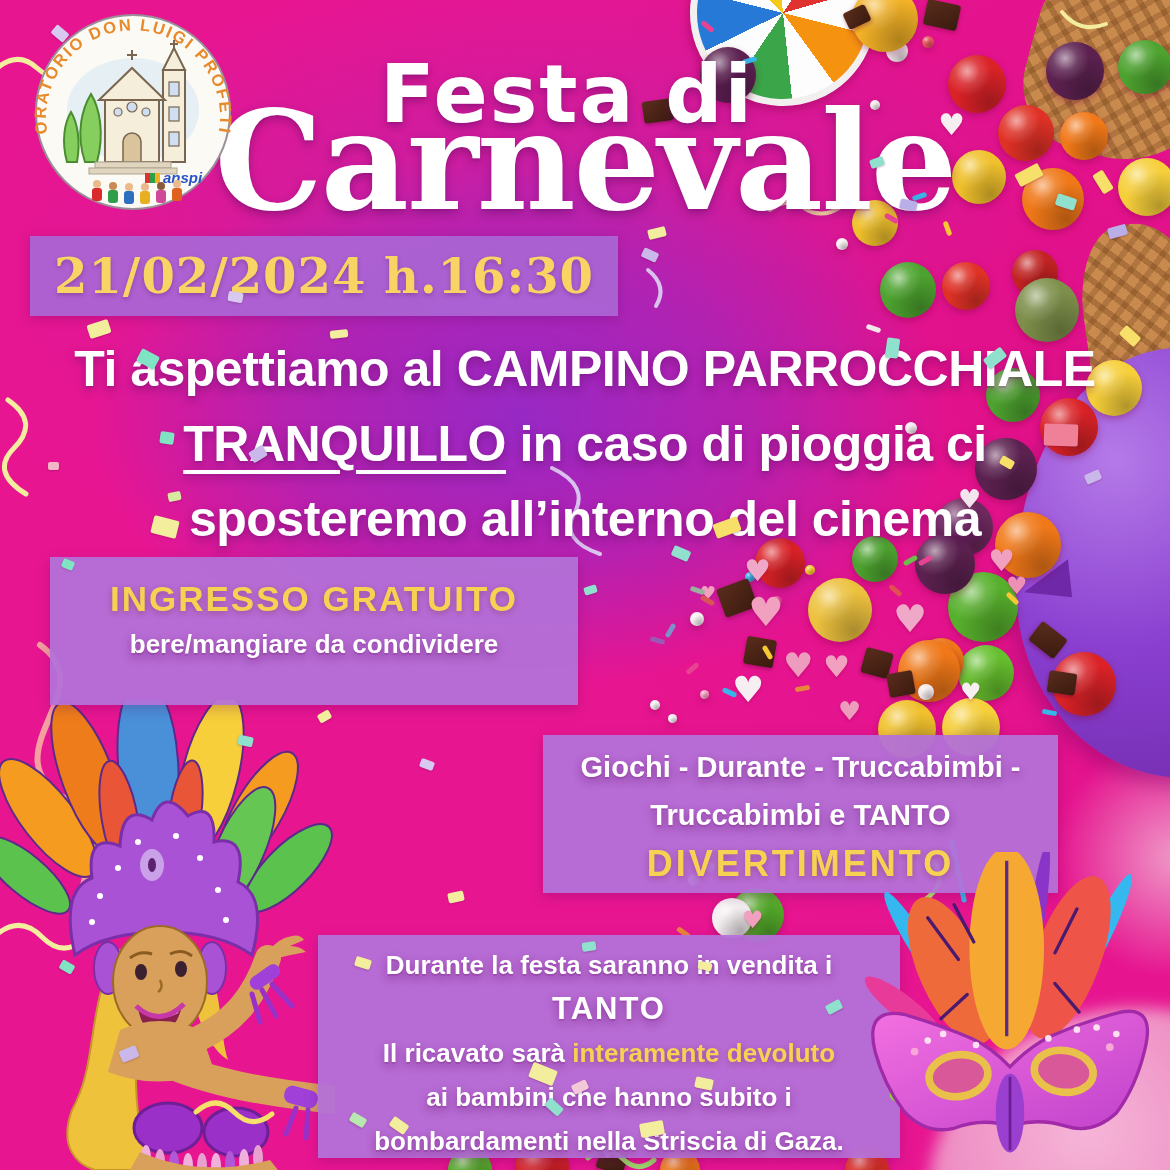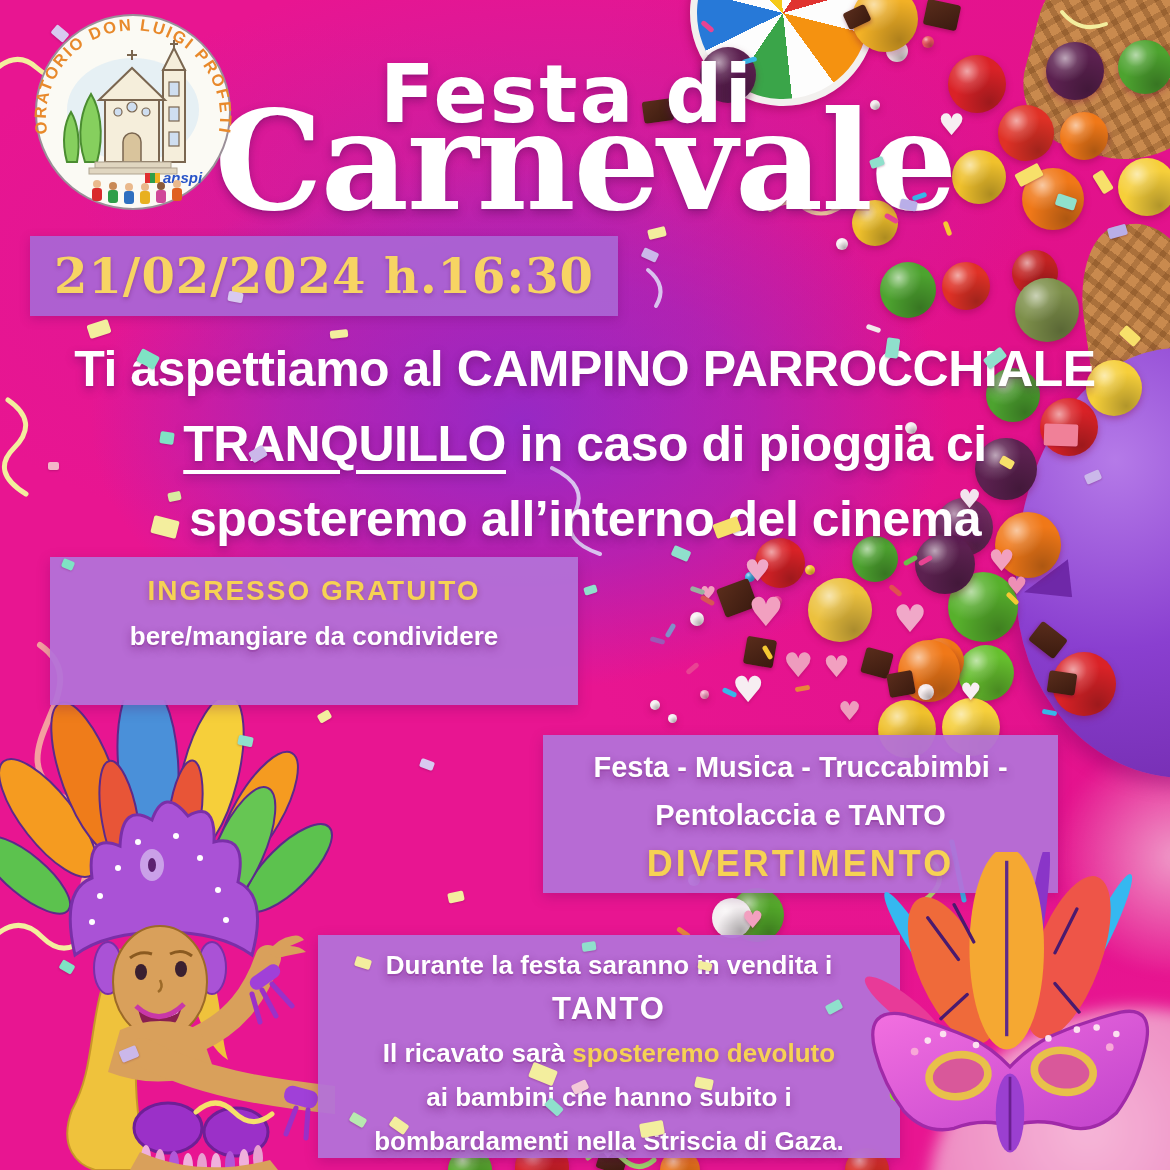--- a/index.html
+++ b/index.html
@@ -53,21 +53,21 @@
     font-family:"DejaVu Serif",serif;font-weight:bold;font-size:136px;line-height:1.05;letter-spacing:-2px;}
   .date-banner{position:absolute;left:30px;top:236px;width:588px;height:80px;
     background:rgba(171,100,212,.95);display:flex;align-items:center;justify-content:center;box-shadow:0 3px 10px rgba(90,0,90,.25);}
   .date-banner span{font-family:"DejaVu Serif",serif;font-weight:bold;font-size:48px;letter-spacing:1px;
     color:#f7d463;text-shadow:0 2px 4px rgba(100,30,100,.4);}
   .intro{position:absolute;left:0;right:0;top:332px;text-align:center;}
   .intro .line{height:75px;line-height:75px;font-size:50px;letter-spacing:-0.5px;}
   .u{text-decoration:underline;text-decoration-thickness:4px;text-underline-offset:9px;}
   .pbox{position:absolute;background:rgba(180,113,216,.94);box-shadow:0 4px 12px rgba(90,0,90,.25);text-align:center;}
   .box-free{left:50px;top:557px;width:528px;height:148px;padding-top:10px;box-sizing:border-box;}
-  .box-free .t{font-size:28px;letter-spacing:2px;line-height:48px;}
+  .box-free .t{font-size:35px;letter-spacing:2px;line-height:48px;margin-top:8px;}
   .box-free .l{font-size:26px;line-height:43px;}
   .box-act{left:543px;top:735px;width:515px;height:158px;padding-top:8px;box-sizing:border-box;}
   .box-act .l{font-size:29px;line-height:48px;}
   .box-act .t{font-size:36px;letter-spacing:3px;line-height:50px;}
   .box-sale{left:318px;top:935px;width:582px;height:223px;padding-top:8px;box-sizing:border-box;}
   .box-sale .l{font-size:26px;line-height:44px;}
   .box-sale .big{font-size:31px;letter-spacing:2px;}
   svg text{font-family:"Liberation Sans",sans-serif;}
 </style>
 </head>
@@ -276,29 +276,29 @@
     <div class="line white-t"><span class="u">TRANQUILLO</span><span> in caso di pioggia ci</span></div>
     <div class="line white-t">sposteremo all’interno del cinema</div>
   </div>
 
   <div class="pbox box-free z5" style="z-index:5">
     <div class="t yellow-t">INGRESSO GRATUITO</div>
     <div class="l white-t">bere/mangiare da condividere</div>
   </div>
 
   <div class="pbox box-act z5" style="z-index:5">
-    <div class="l white-t">Festa - Musica - Truccabimbi -</div>
-    <div class="l white-t">Pentolaccia e TANTO</div>
+    <div class="l white-t">Giochi - Durante - Truccabimbi -</div>
+    <div class="l white-t">Truccabimbi e TANTO</div>
     <div class="t yellow-t">DIVERTIMENTO</div>
   </div>
 
   <div class="pbox box-sale z5" style="z-index:5">
     <div class="l white-t">Durante la festa saranno in vendita i</div>
     <div class="l big white-t">TANTO</div>
-    <div class="l white-t"><span>Il ricavato sarà </span><span class="yellow-t">sposteremo devoluto</span></div>
+    <div class="l white-t"><span>Il ricavato sarà </span><span class="yellow-t">interamente devoluto</span></div>
     <div class="l white-t">ai bambini che hanno subito i</div>
     <div class="l white-t">bombardamenti nella Striscia di Gaza.</div>
   </div>
 
   <svg class="z6" style="position:absolute;left:850px;top:852px;width:320px;height:318px;z-index:6" viewBox="0 0 270 290">
     <defs>
       <linearGradient id="maskGrad" x1="0" y1="0" x2="1" y2="1">
         <stop offset="0" stop-color="#f370e0"></stop>
           <stop offset="1" stop-color="#c042cc"></stop>
       </linearGradient>

